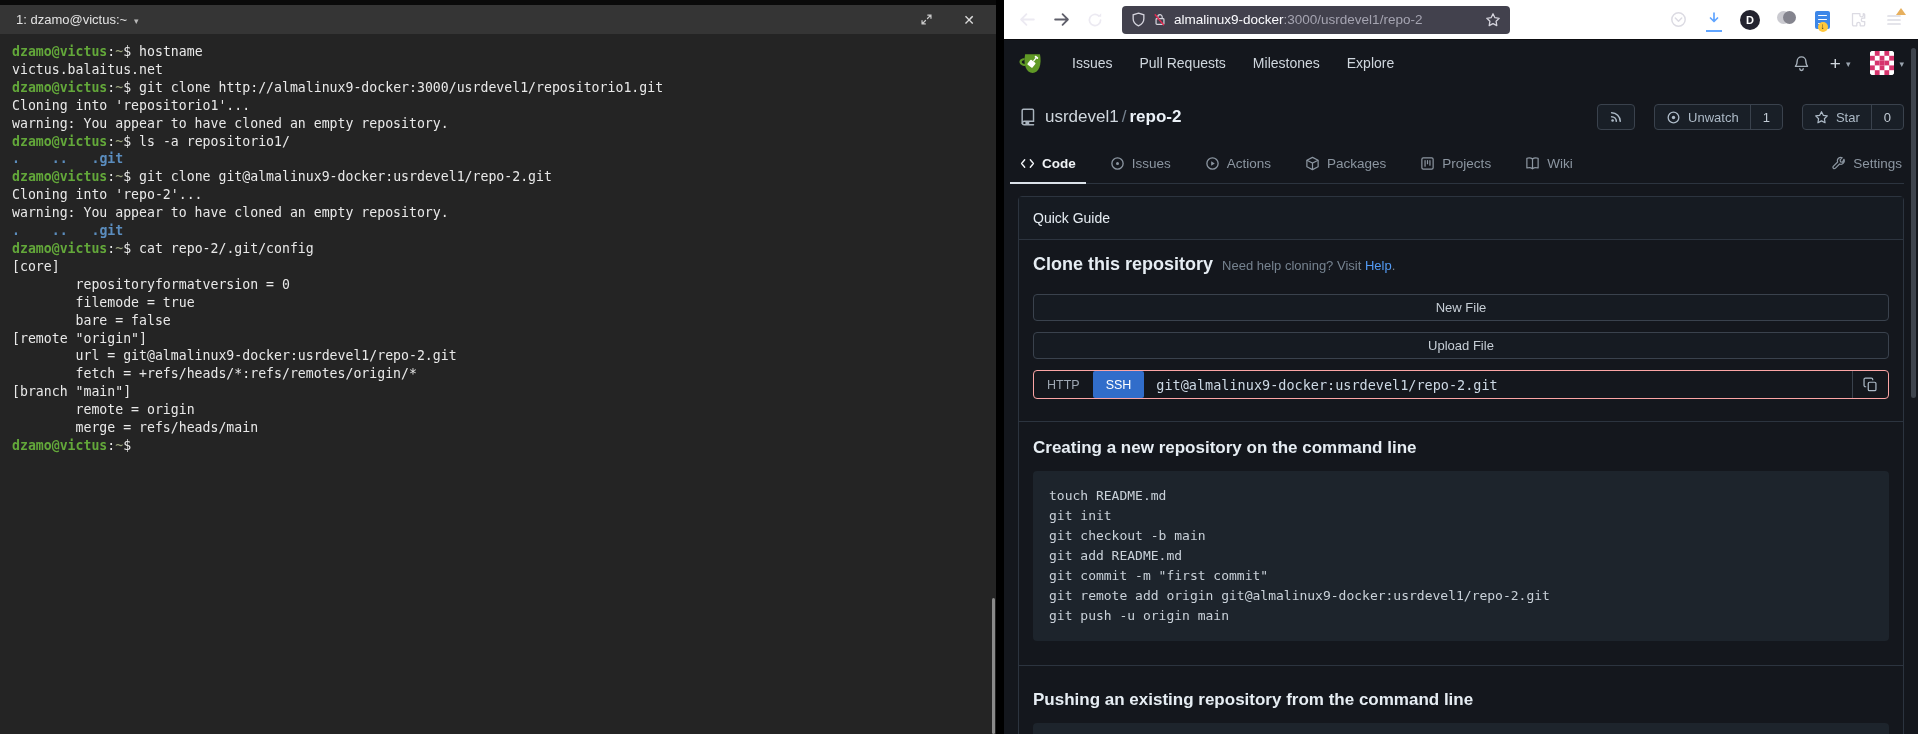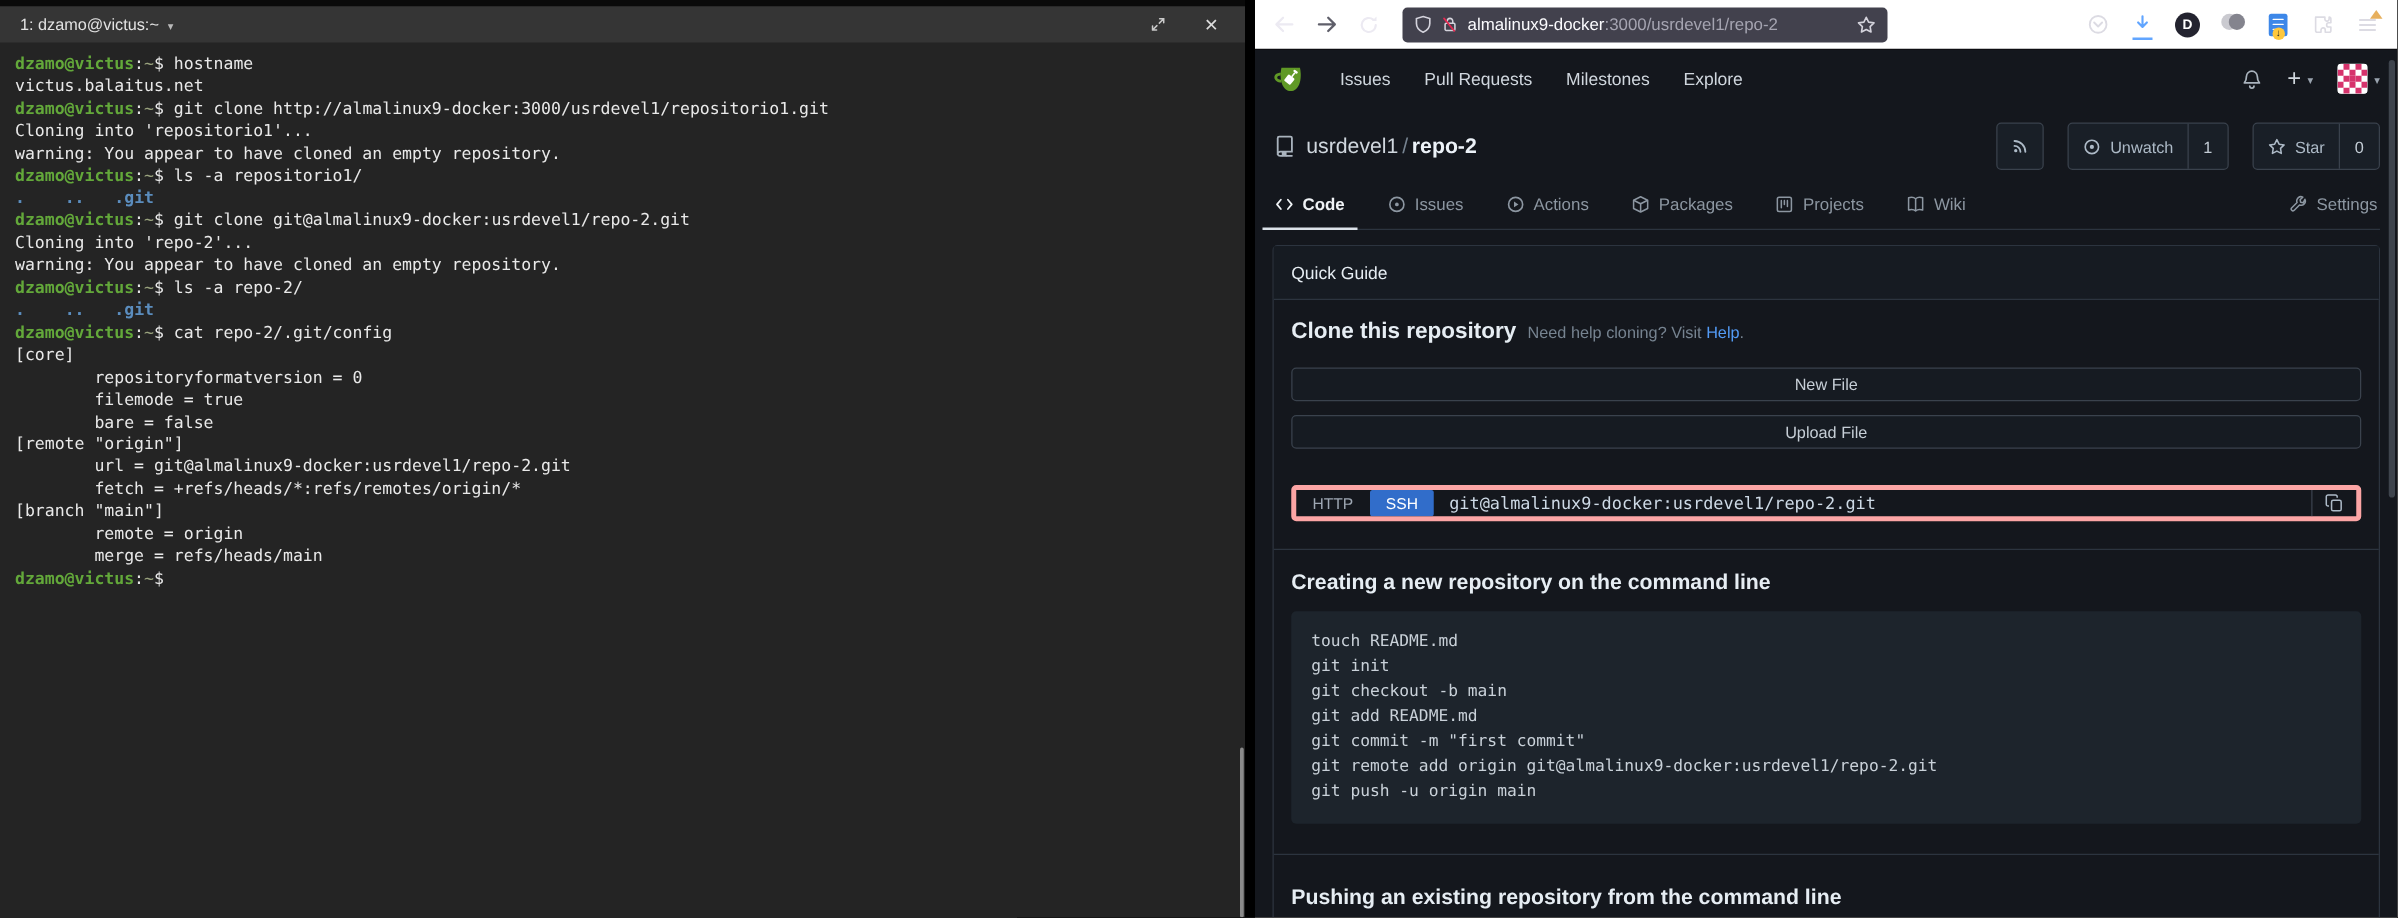--- a/index.html
+++ b/index.html
@@ -51,40 +51,40 @@
   .nav-right{display:flex;align-items:center;gap:20px}
   .drop{display:flex;align-items:center;gap:5px;color:#cdd5dd}
   .plus{font-size:19px;line-height:1;color:#d0d7de}
   .caret{font-size:9px;color:#9aa4af;padding-top:2px}
   .avatar{width:24px;height:24px;border-radius:3px;overflow:hidden;background:#fff;display:block}
 
   .repo-header{margin-top:12px;height:38px;display:flex;align-items:center;gap:9px}
   .repo-title{font-size:17px;color:#d0d7de;white-space:nowrap}
   .repo-title .sep{color:#768390;padding:0 3px}
   .repo-title b{color:#ecf2f8;font-weight:bold}
-  .gbtn{height:38px;border:1px solid #3a424d;background:#191f27;border-radius:4px;display:flex;align-items:flex-end;color:#adbac7;font-size:13px;margin-left:10px}
+  .gbtn{height:26px;border:1px solid #3a424d;background:#191f27;border-radius:4px;display:flex;align-items:flex-end;color:#adbac7;font-size:13px;margin-left:10px}
   .gbtn .cell{padding:0 11px;display:flex;align-items:center;gap:7px;height:100%}
   .gbtn .count{border-left:1px solid #3a424d;padding:0 12px;display:flex;align-items:center;height:100%;color:#c3ccd5}
 
   .tabs{margin-top:8px;height:40px;display:flex;align-items:stretch;gap:30px;border-bottom:1px solid #2c343f;font-size:13.5px}
   .tab{display:flex;align-items:center;gap:7px;color:#8c96a1;position:relative;padding:0 2px;cursor:pointer}
   .tab .gicon{color:inherit}
   .tab.active{color:#f0f3f6;font-weight:bold}
   .tab.active::after{content:"";position:absolute;left:-8px;right:-8px;bottom:-1px;height:2px;background:#dbe2e9}
 
   .box{margin-top:12px;border:1px solid #2c343f;border-radius:4px}
   .seg-header{padding:13px 14px;font-size:14px;color:#e6edf3;border-bottom:1px solid #2c343f;background:#161b22}
   .sec{padding:14px 14px 22px}
   .sec + .sec{border-top:1px solid #2c343f}
   .clone-h{display:flex;align-items:baseline;gap:9px;height:26px}
   .clone-h h2{font-size:18px;color:#e6edf3;font-weight:bold}
   .help{font-size:13px;color:#768390}
   .help a{color:#539bf5;cursor:pointer}
   .wbtn{margin-top:12px;height:27px;width:100%;border:1px solid #3a424d;border-radius:4px;background:#161b22;color:#c6ced6;font-size:13px;display:flex;align-items:center;justify-content:center;cursor:pointer}
-  .clonebar{margin-top:29px;height:29px;border:4px solid #fca5a5;border-radius:4px;display:flex;align-items:stretch;overflow:hidden;background:#14171d}
+  .clonebar{margin-top:11px;height:29px;border:1px solid #fca5a5;border-radius:4px;display:flex;align-items:stretch;overflow:hidden;background:#14171d}
   .proto{display:flex;align-items:center;padding:0 13px;font-size:12.5px;color:#9ea7b3;cursor:pointer}
   .proto.on{background:#316dca;color:#fff;border-radius:2px}
   .clone-url{flex:1;display:flex;align-items:center;padding:0 12px;font-family:"DejaVu Sans Mono",monospace;font-size:13.5px;color:#cdd9e5;white-space:nowrap;overflow:hidden}
   .copybtn{width:36px;border-left:1px solid #3a424d;display:flex;align-items:center;justify-content:center;color:#adbac7;cursor:pointer}
   .sec h3{font-size:17px;color:#e6edf3;font-weight:bold;height:23px}
   .codeblock{margin-top:10px;background:#1d242c;border-radius:4px;padding:15px 16px;font-family:"DejaVu Sans Mono",monospace;font-size:13px;line-height:20px;color:#c9d1d9;overflow:hidden;white-space:pre}
   .sec.creating{padding:16px 14px 24px}
   .sec.pushing{padding:24px 14px 14px}
   .codeblock.stub{height:80px}
 </style>
@@ -111,21 +111,20 @@
       <div class="tline"><span class="seg-g">dzamo@victus</span><span class="seg-w">:</span><span class="seg-t">~</span><span class="seg-w">$ hostname</span></div>
       <div class="tline"><span class="seg-w">victus.balaitus.net</span></div>
       <div class="tline"><span class="seg-g">dzamo@victus</span><span class="seg-w">:</span><span class="seg-t">~</span><span class="seg-w">$ git clone http://almalinux9-docker:3000/usrdevel1/repositorio1.git</span></div>
       <div class="tline"><span class="seg-w">Cloning into 'repositorio1'...</span></div>
       <div class="tline"><span class="seg-w">warning: You appear to have cloned an empty repository.</span></div>
       <div class="tline"><span class="seg-g">dzamo@victus</span><span class="seg-w">:</span><span class="seg-t">~</span><span class="seg-w">$ ls -a repositorio1/</span></div>
       <div class="tline"><span class="seg-b">.</span><span class="seg-w">    </span><span class="seg-b">..</span><span class="seg-w">   </span><span class="seg-b">.git</span></div>
       <div class="tline"><span class="seg-g">dzamo@victus</span><span class="seg-w">:</span><span class="seg-t">~</span><span class="seg-w">$ git clone git@almalinux9-docker:usrdevel1/repo-2.git</span></div>
       <div class="tline"><span class="seg-w">Cloning into 'repo-2'...</span></div>
       <div class="tline"><span class="seg-w">warning: You appear to have cloned an empty repository.</span></div>
-      <div class="tline"><span class="seg-g">dzamo@victus</span><span class="seg-w">:</span><span class="seg-t">~</span><span class="seg-w">$ ls -a repo-2/</span></div>
       <div class="tline"><span class="seg-b">.</span><span class="seg-w">    </span><span class="seg-b">..</span><span class="seg-w">   </span><span class="seg-b">.git</span></div>
       <div class="tline"><span class="seg-g">dzamo@victus</span><span class="seg-w">:</span><span class="seg-t">~</span><span class="seg-w">$ cat repo-2/.git/config</span></div>
       <div class="tline"><span class="seg-w">[core]</span></div>
       <div class="tline"><span class="seg-w">        repositoryformatversion = 0</span></div>
       <div class="tline"><span class="seg-w">        filemode = true</span></div>
       <div class="tline"><span class="seg-w">        bare = false</span></div>
       <div class="tline"><span class="seg-w">[remote "origin"]</span></div>
       <div class="tline"><span class="seg-w">        url = git@almalinux9-docker:usrdevel1/repo-2.git</span></div>
       <div class="tline"><span class="seg-w">        fetch = +refs/heads/*:refs/remotes/origin/*</span></div>
       <div class="tline"><span class="seg-w">[branch "main"]</span></div>

